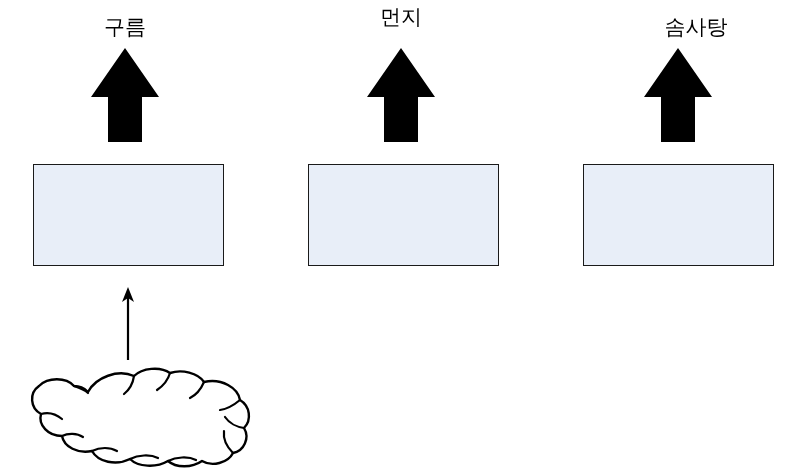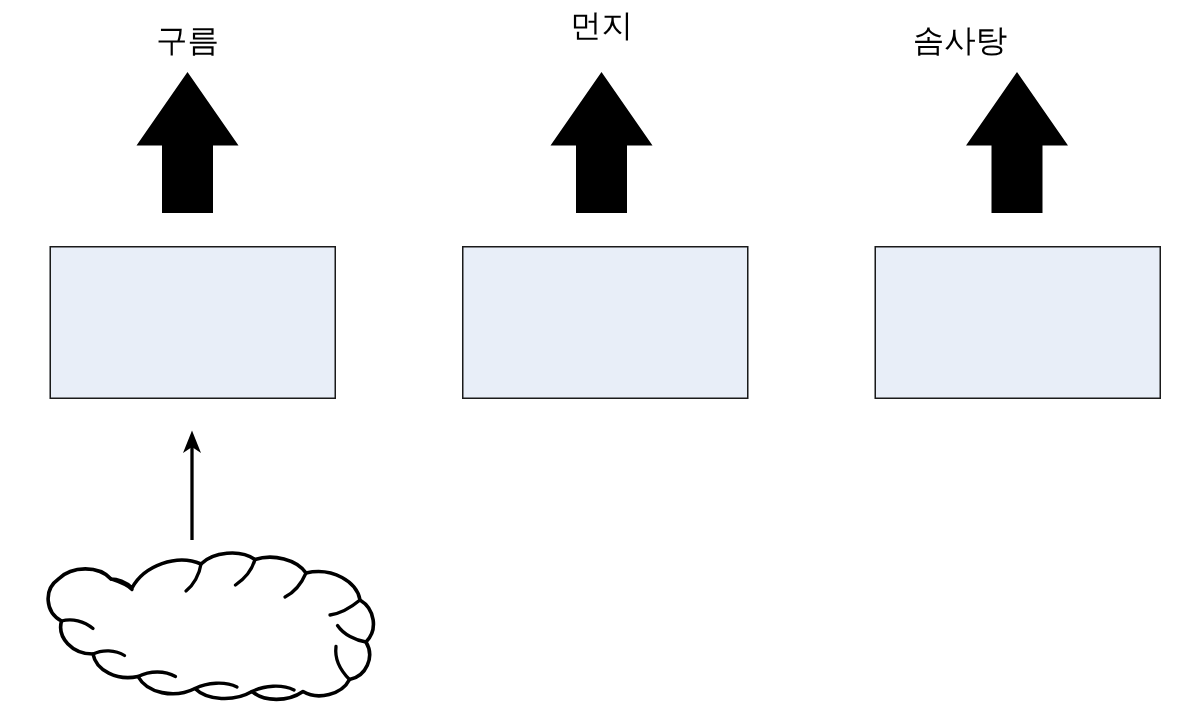--- a/index.html
+++ b/index.html
@@ -48,21 +48,21 @@
     pointer-events: none;
   }
 </style>
 </head>
 <body>
 
 <div id="canvas">
 
   <div class="col-label" style="left:125px; top:14px;">구름</div>
   <div class="col-label" style="left:401px; top:4px;">먼지</div>
-  <div class="col-label" style="left:640px; top:14px;">솜사탕</div>
+  <div class="col-label" style="left:696px; top:14px;">솜사탕</div>
 
   <div class="box" style="left:33px; top:164px; width:191px; height:102px;"></div>
   <div class="box" style="left:308px; top:164px; width:191px; height:102px;"></div>
   <div class="box" style="left:583px; top:164px; width:191px; height:102px;"></div>
 
   <svg class="svg-layer" viewBox="0 0 787 472" xmlns="http://www.w3.org/2000/svg">
 
     <polygon fill="#000000" points="125,48 159,97 142,97 142,142 108,142 108,97 91,97"></polygon>
 
     <polygon fill="#000000" points="401,48 435,97 418,97 418,142 384,142 384,97 367,97"></polygon>

